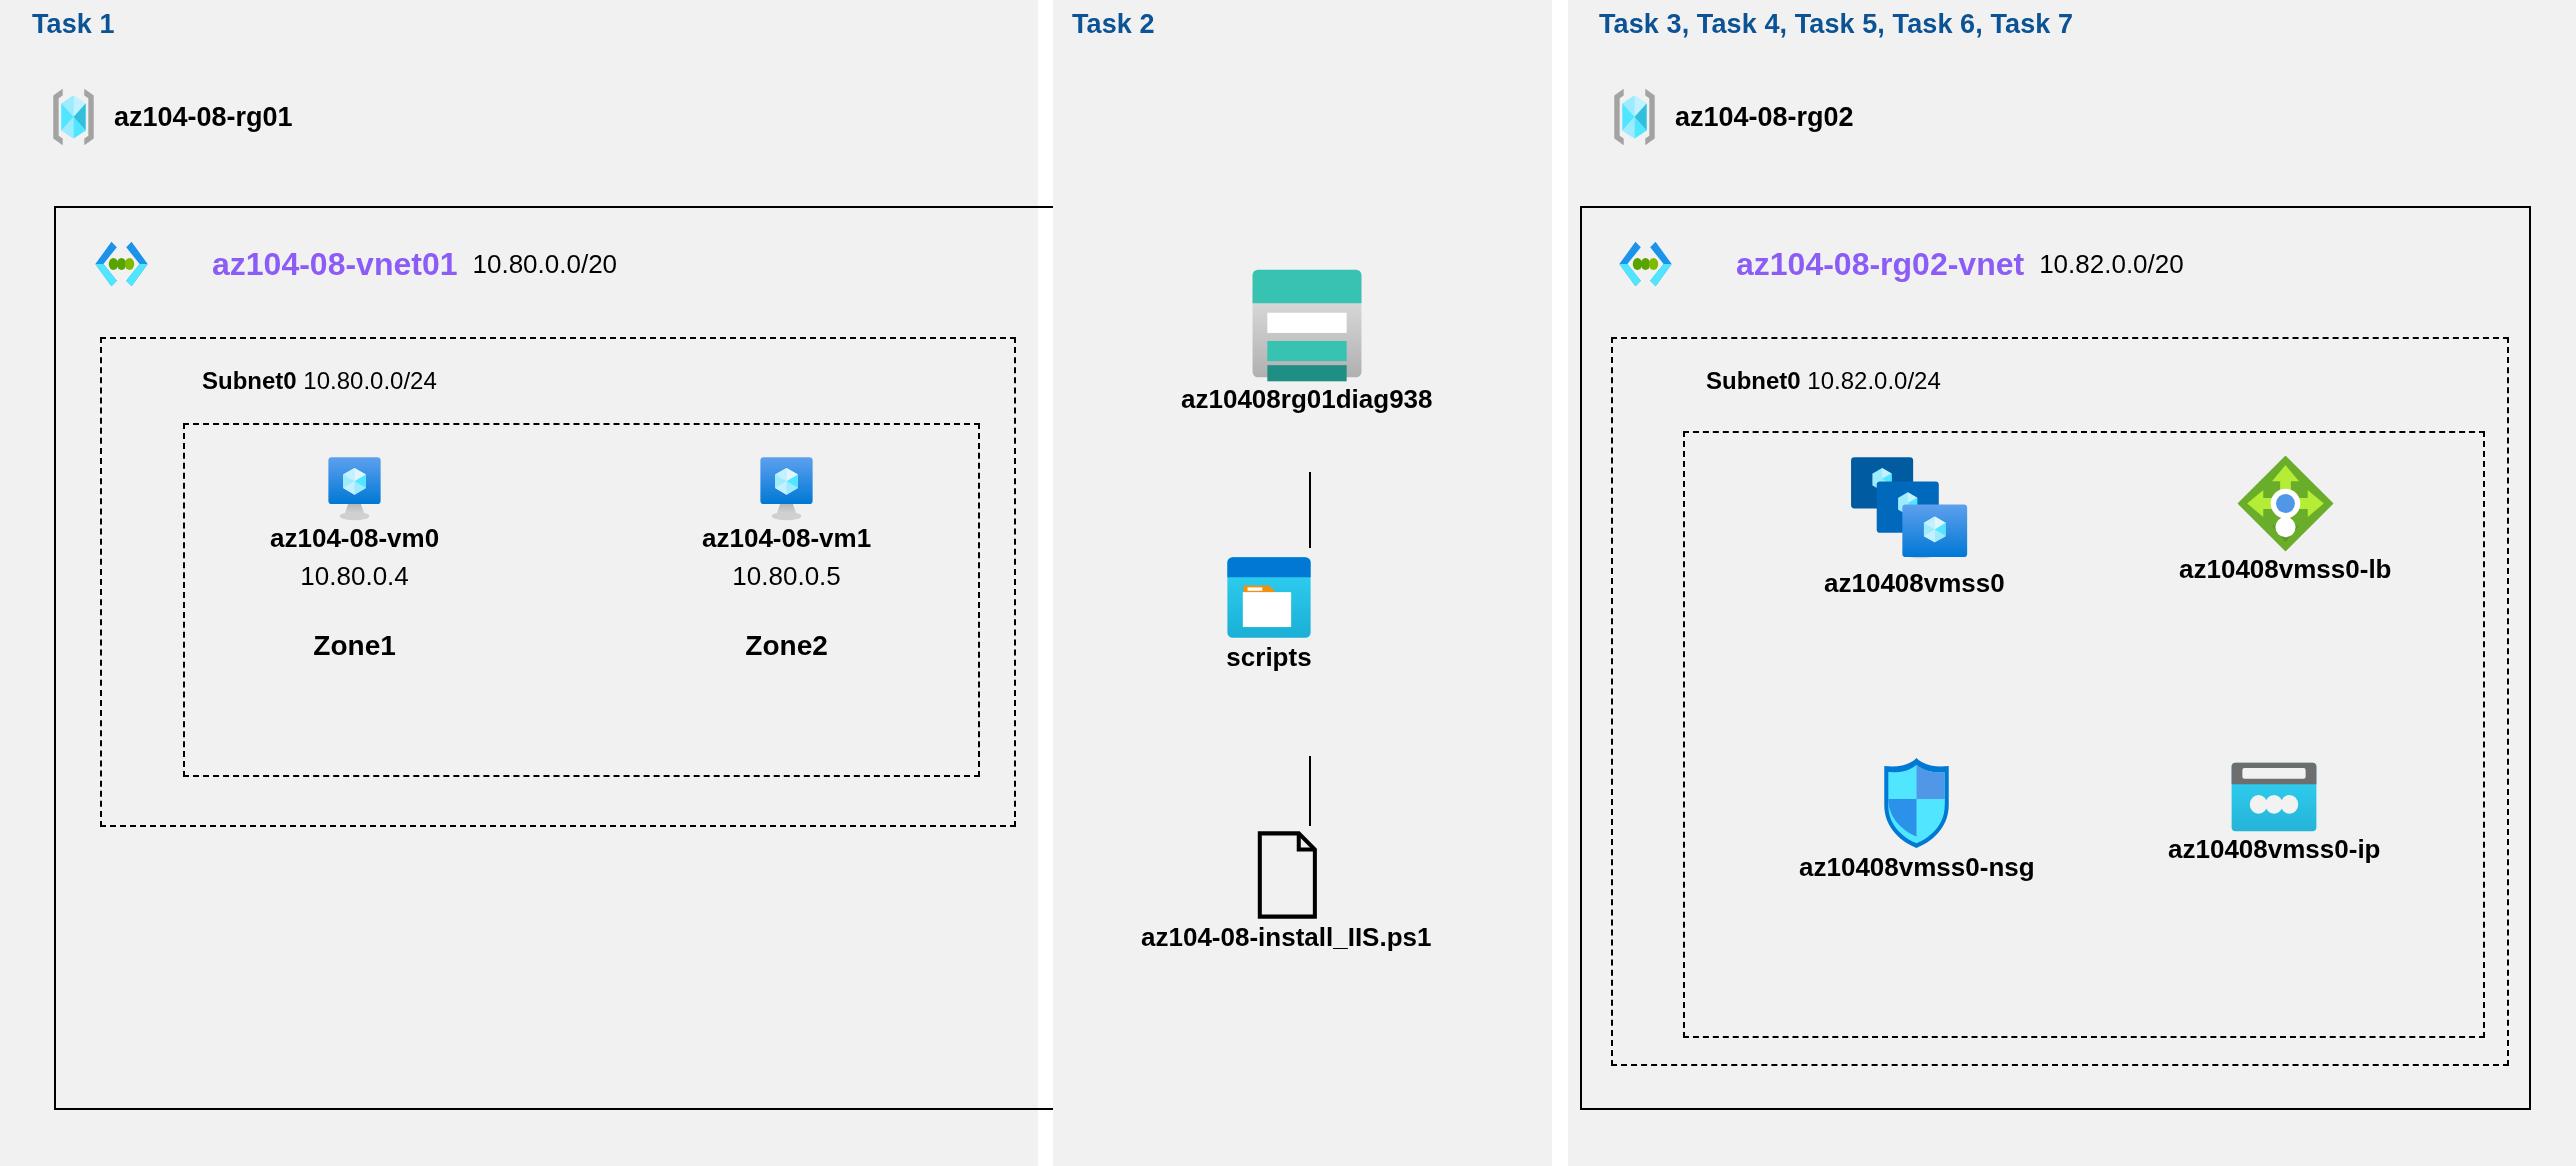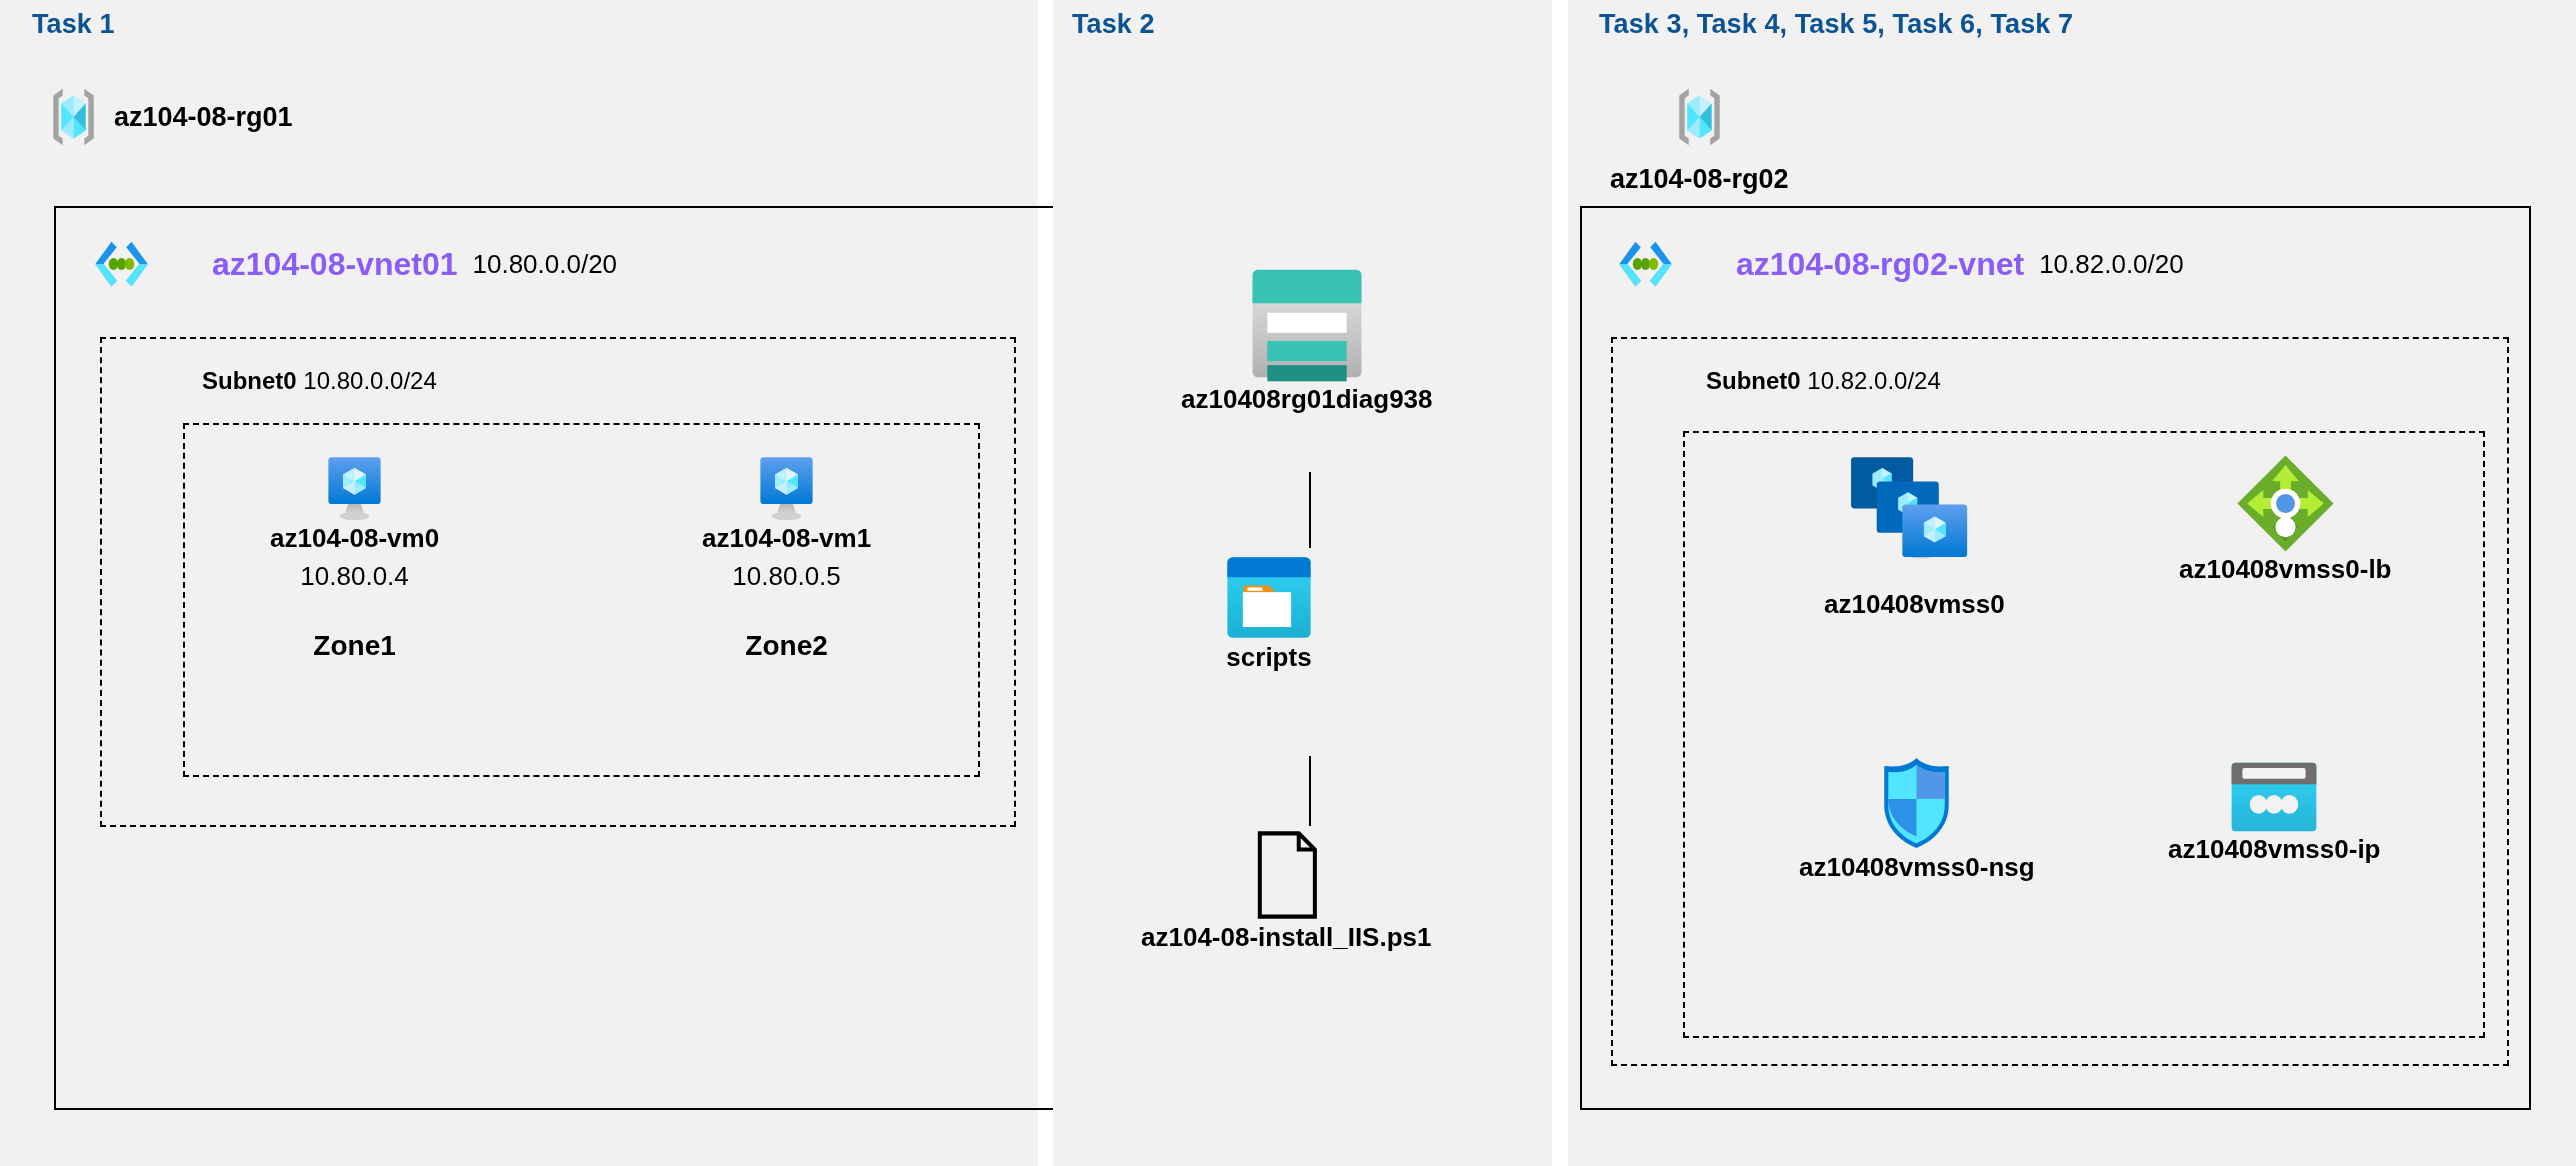--- a/index.html
+++ b/index.html
@@ -21,21 +21,21 @@
     position:absolute; font-size:27px; font-weight:bold;
     color:#0b5394; letter-spacing:0.1px; white-space:nowrap;
   }
   #title-task1{ left:32px;  top:9.4px; }
   #title-task2{ left:1072px; top:9.4px; }
   #title-task3{ left:1599px; top:9.4px; }
 
   
   .rg-header{ position:absolute; display:flex; align-items:center; gap:16px; }
   #rg01-header{ left:49px;  top:86px; }
-  #rg02-header{ left:1610px; top:86px;flex-direction:column; }
+  #rg02-header{ left:1610px; top:86px; }
   .rg-label{ font-size:27px; font-weight:bold; color:#000; white-space:nowrap; }
 
   
   .vnet-box{ position:absolute; border:2.7px solid #000; background:transparent; }
   #vnet01-box{ left:54px;   top:206px;  width:1428px; height:904px; }
   #vnet02-box{ left:1580px; top:206px;  width:951px; height:904px; }
 
   .vnet-header{ position:absolute; display:flex; align-items:center; gap:15px; }
   #vnet01-header{ left:94px;  top:239px; }
   #vnet02-header{ left:1618px; top:239px; }
@@ -59,21 +59,21 @@
   .node{ position:absolute; display:flex; flex-direction:column; align-items:center; }
   .node .nm{ font-size:26px; font-weight:bold; color:#000; white-space:nowrap; }
   .node .ip{ font-size:26px; font-weight:normal; color:#000; white-space:nowrap; margin-top:6.7px; }
   .node .zn{ font-size:28px; font-weight:bold; color:#000; white-space:nowrap; margin-top:38px; }
 
   #node-vm0{ left:270px;  top:453px;text-align:right; }
   #node-vm1{ left:702px; top:453px; }
   #node-storage{ left:1181px; top:263px; }
   #node-scripts{ left:1222px; top:553px; }
   #node-file{    left:1141px; top:828px; }
-  #node-vmss{    left:1824px; top:453px;gap:21px; }
+  #node-vmss{    left:1824px; top:453px; }
   #node-lb{      left:2179px; top:453px; }
   #node-nsg{     left:1799px; top:754px; }
   #node-ip{      left:2168px; top:760px; }
 
   .connector{ position:absolute; width:2px; background:#000; }
   #conn-storage-scripts{ left:1309px; top:472px; height:76px; }
   #conn-scripts-file{    left:1309px; top:756px; height:70px; }
 
   svg{ display:block; }
 </style>

